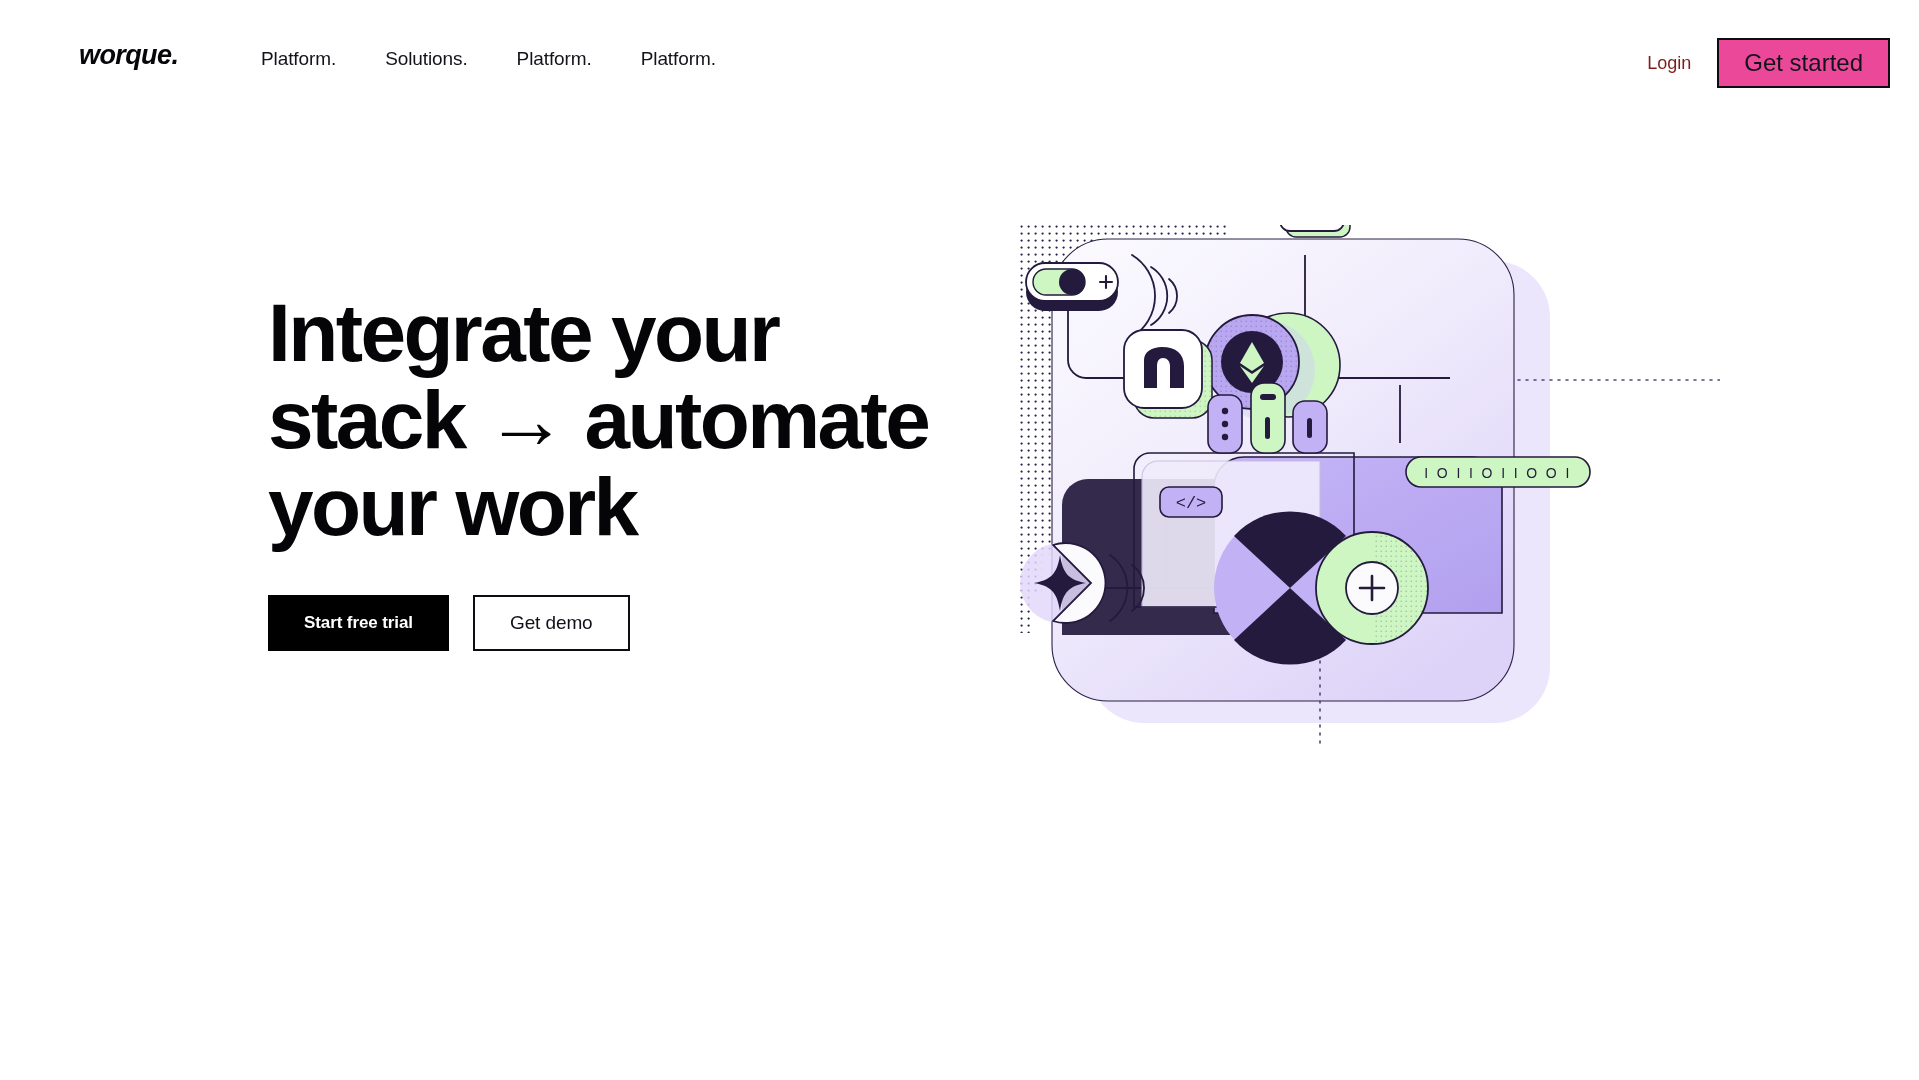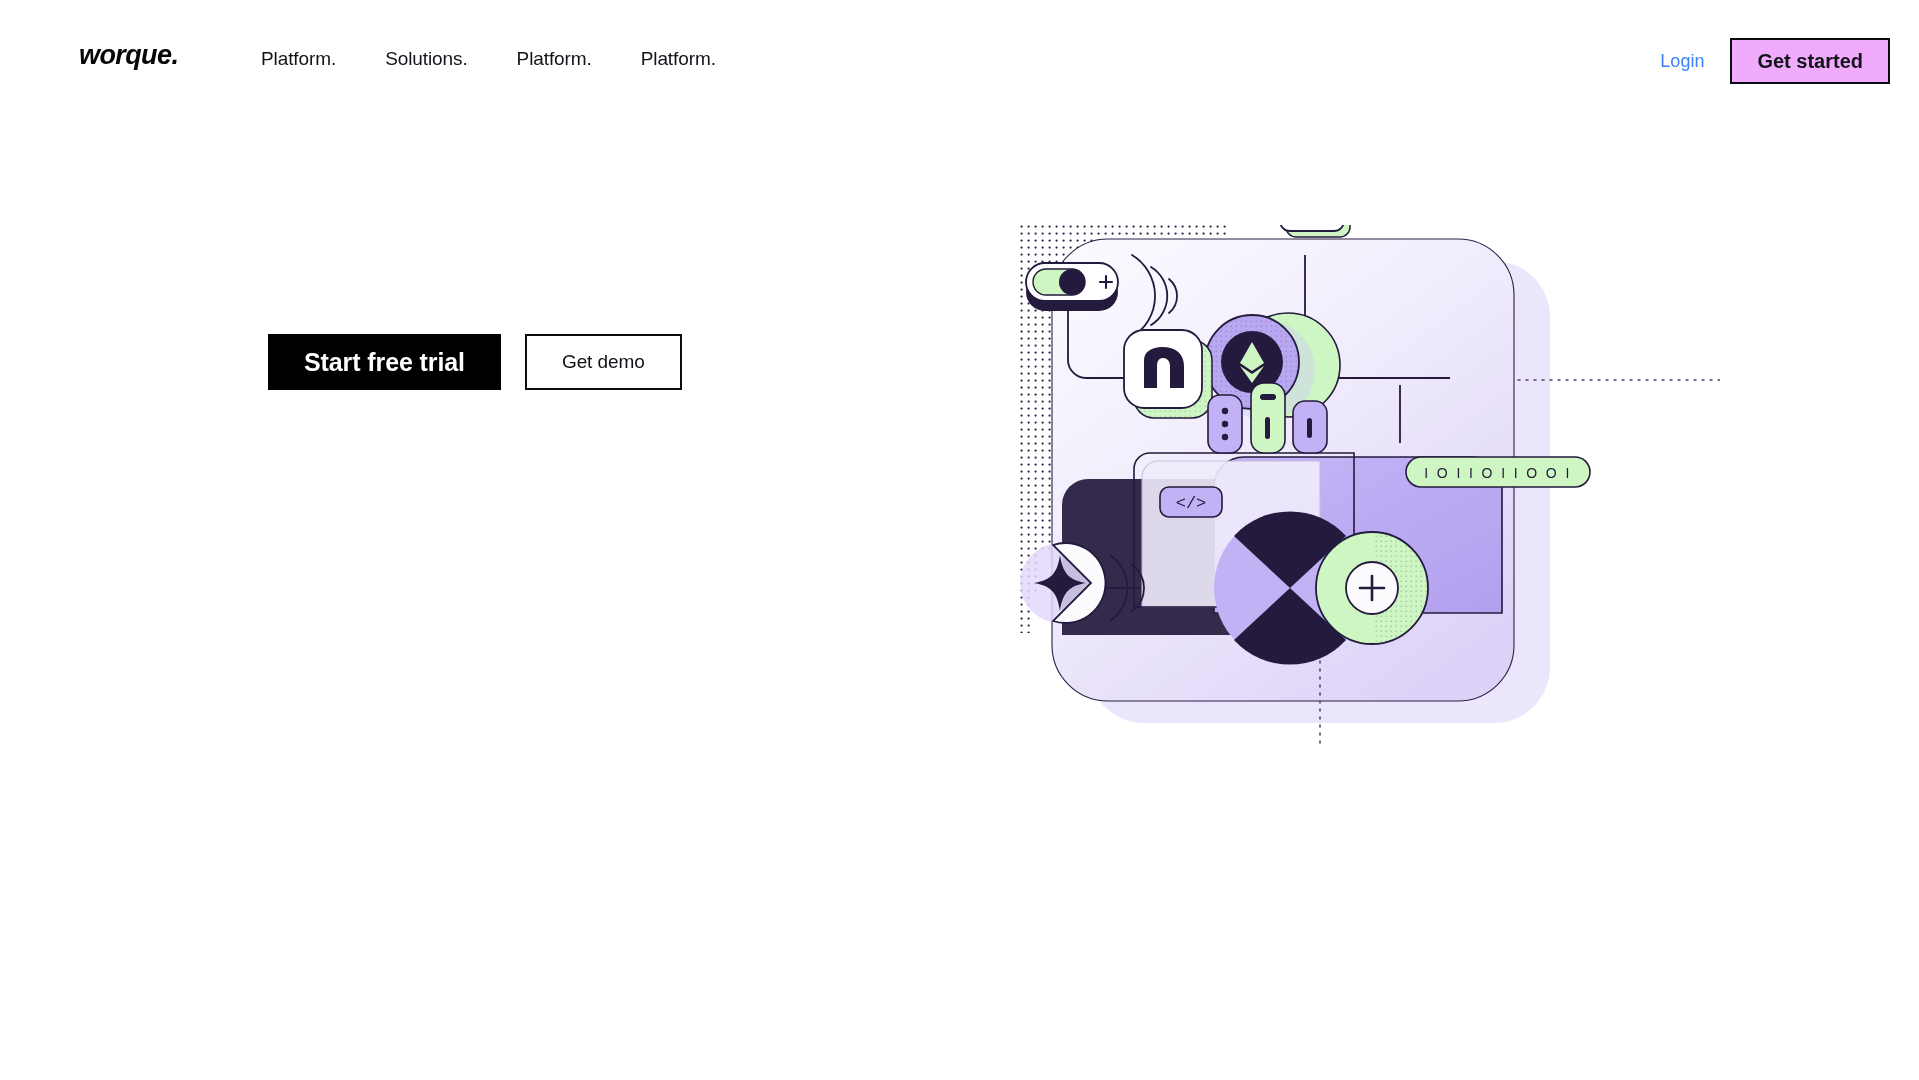--- a/index.html
+++ b/index.html
@@ -50,35 +50,34 @@
   .nav-right {
     position: absolute;
     right: 54px;
     top: 38px;
     display: flex;
     align-items: center;
     gap: 26px;
   }
   .login-link {
     font-size: 18px;
-    color: #3b82f6;
+    color: #7f1d1d;
     cursor: pointer;
     text-decoration: none;
     text-align: center;
   }
   .btn-outline-sm {
     border: 2px solid #0c0c12;
-    background: #f0abfc;
+    background: #ec4899;
     color: #13131a;
-    font-size: 20px;
+    font-size: 24px;
     padding: 11px 25px;
     cursor: pointer;
     font-family: "Liberation Sans", sans-serif;
     line-height: 1;
-    font-weight: bold;
   }
 
   
   .hero-copy {
     position: absolute;
     left: 268px;
     top: 290px;
     width: 720px;
   }
   .headline {
@@ -99,21 +98,21 @@
   }
   .cta-row {
     margin-top: 44px;
     display: flex;
     gap: 24px;
   }
   .btn-primary {
     background: #000000;
     color: #ffffff;
     border: none;
-    font-size: 25px;
+    font-size: 17px;
     font-weight: 700;
     padding: 0 36px;
     height: 56px;
     cursor: pointer;
     font-family: "Liberation Sans", sans-serif;
     letter-spacing: -0.1px;
   }
   .btn-secondary {
     background: #ffffff;
     color: #111118;
@@ -149,20 +148,21 @@
     <a class="nav-link">Platform.</a>
   </nav>
 
   <div class="nav-right">
     <a class="login-link">Login</a>
     <button class="btn-outline-sm">Get started</button>
   </div>
 </header>
 
 <section class="hero-copy">
+  <h1 class="headline">Integrate your stack → automate your work</h1>
   <div class="cta-row">
     <button class="btn-primary">Start free trial</button>
     <button class="btn-secondary">Get demo</button>
   </div>
 </section>
 
 <div class="illus">
 <svg width="700" height="630" viewBox="0 0 700 630" xmlns="http://www.w3.org/2000/svg">
   <defs>
     <linearGradient id="panelGrad" x1="0" y1="0" x2="0.75" y2="1">

